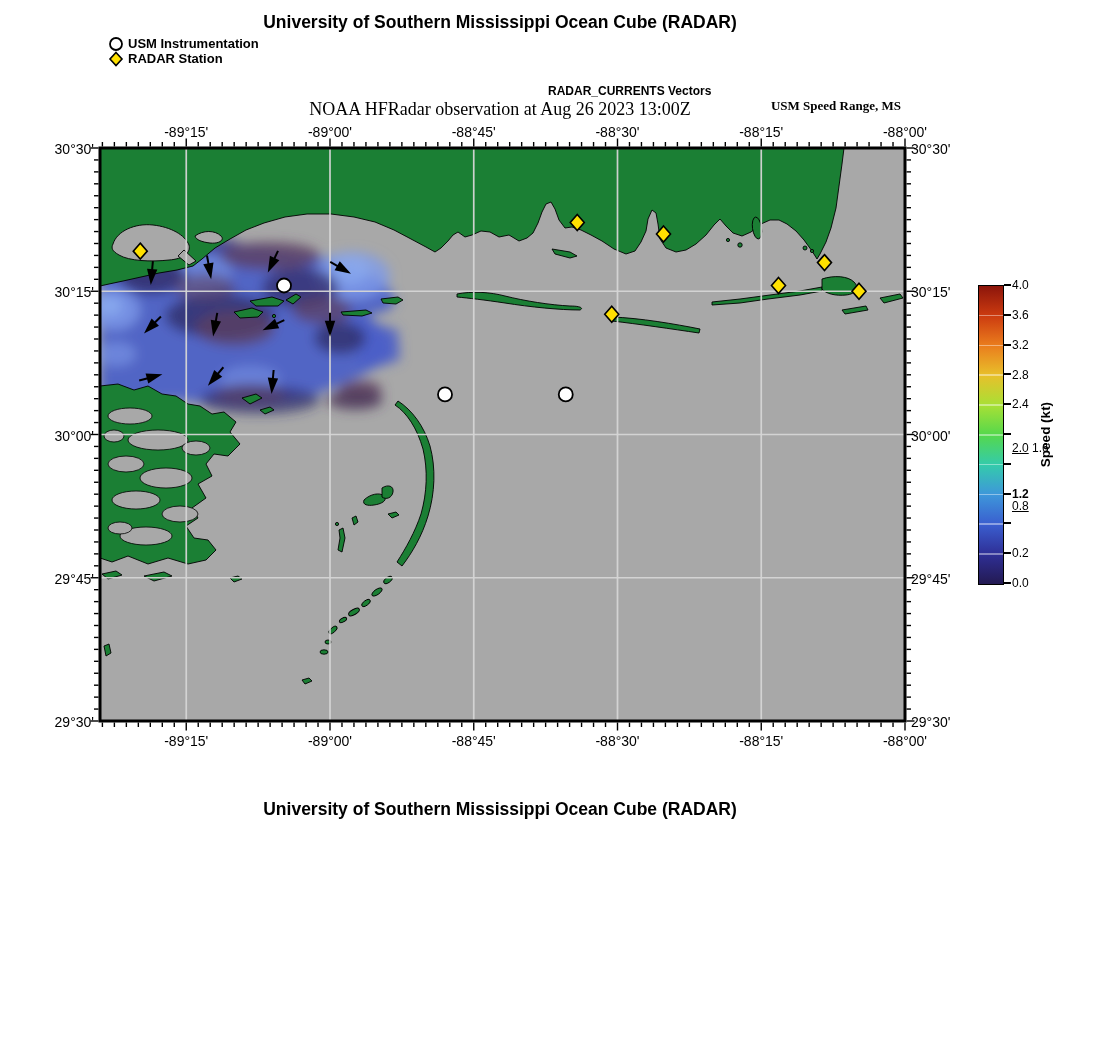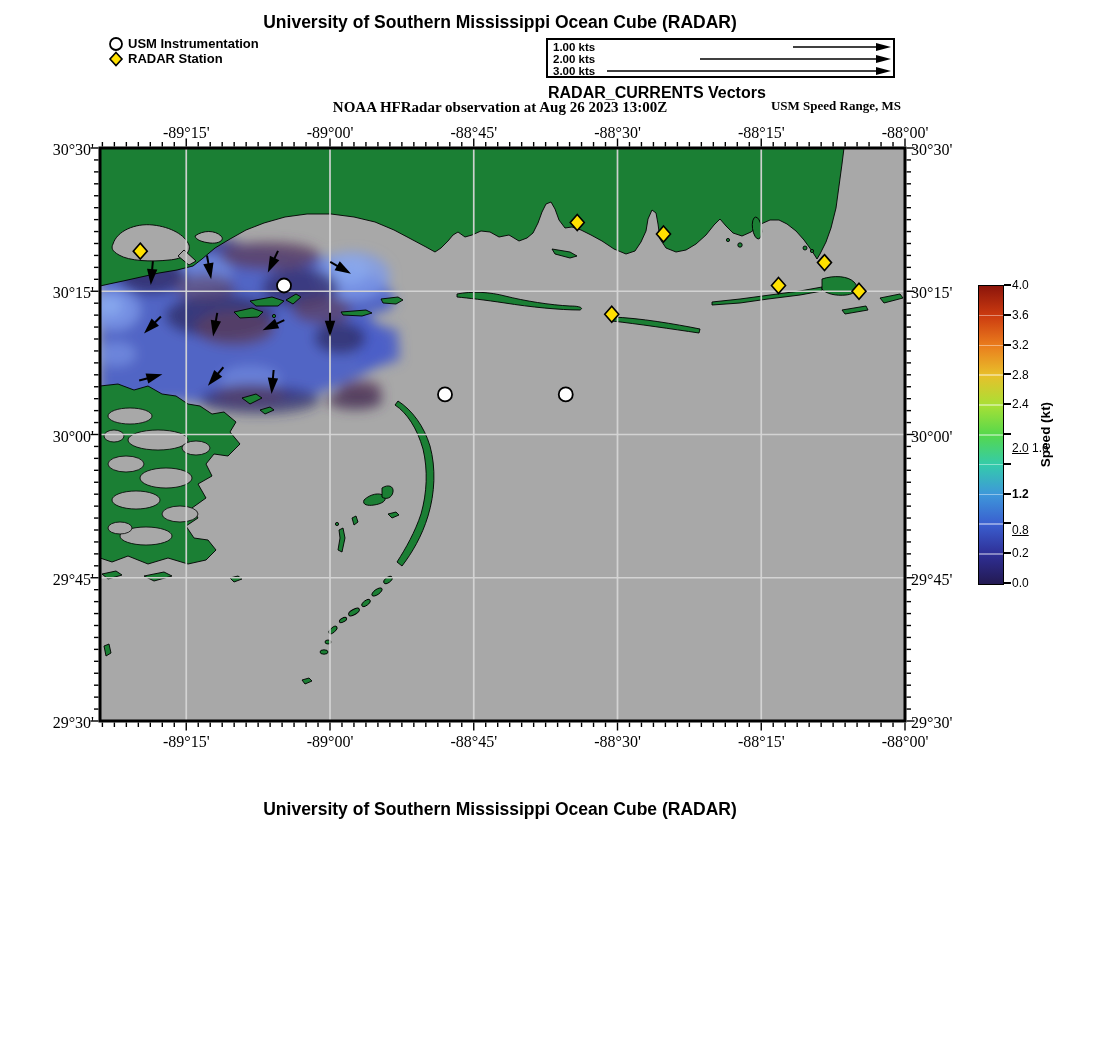--- a/index.html
+++ b/index.html
@@ -9,27 +9,27 @@
         font-weight:bold;font-size:17.5px;}
   .title-top{top:12px;}
   .title-bottom{top:799px;}
   .legend{position:absolute;left:108px;top:36px;}
   .legend-row{display:flex;align-items:center;height:15px;}
   .legend-label{font-weight:bold;font-size:13px;margin-left:4px;white-space:nowrap;}
   .scalebox{position:absolute;left:546px;top:38px;width:349px;height:40px;
         border:2.4px solid #000;background:#fff;box-sizing:border-box;}
   .scalebox-label{position:absolute;left:5px;font-weight:bold;font-size:11.5px;line-height:12px;}
   .scalebox svg{position:absolute;left:0;top:0;}
-  .scale-caption{position:absolute;left:548px;top:84px;font-weight:bold;font-size:16px;}
+  .scale-caption{position:absolute;left:548px;top:84px;font-weight:bold;font-size:12px;}
   .subtitle{position:absolute;left:230px;top:99px;width:540px;text-align:center;
-        font-family:"Liberation Serif",serif;font-weight:bold;font-size:15px;}
+        font-family:"Liberation Serif",serif;font-weight:normal;font-size:18px;}
   .region-label{position:absolute;left:736px;top:98px;width:200px;text-align:center;
         font-family:"Liberation Serif",serif;font-weight:bold;font-size:13px;}
   .map-svg{position:absolute;left:86px;top:134px;width:833px;height:601px;}
-  .axis-label{position:absolute;font-size:16px;color:#000;white-space:nowrap;font-family:Liberation Serif, serif;}
+  .axis-label{position:absolute;font-size:14px;color:#000;white-space:nowrap;}
   .axis-label.xc{width:70px;text-align:center;}
   .axis-label.yl{width:56px;text-align:right;}
   .cbar{position:absolute;left:978px;top:285px;width:24px;height:298px;
         border:1.8px solid #000;box-sizing:content-box;}
   .cbar-inline{position:absolute;left:0;width:100%;height:1.6px;background:rgba(255,255,255,.42);}
   .cbar-tick{position:absolute;left:1004px;width:7px;height:2px;background:#000;}
   .cbar-label{position:absolute;left:1012px;font-size:12px;}
   .cbar-title{position:absolute;left:985px;top:427px;width:120px;text-align:center;
         font-weight:bold;font-size:13.5px;transform:rotate(-90deg);}
 </style>
@@ -48,33 +48,20 @@
       <span class="legend-label">USM Instrumentation</span>
     </div>
     <div class="legend-row">
       <svg width="16" height="16">
         <polygon points="8,1.5 14,8 8,14.5 2,8" fill="#ffe100" stroke="#000" stroke-width="1.6"></polygon>
       </svg>
       <span class="legend-label">RADAR Station</span>
     </div>
   </div>
 
-  <div class="scalebox">
-    <svg width="345" height="36" viewBox="0 0 345 36">
-      <line x1="245" y1="7" x2="330" y2="7" stroke="#000" stroke-width="1.5"></line>
-      <polygon points="328,3 343,7 328,11" fill="#000"></polygon>
-      <line x1="152" y1="19" x2="330" y2="19" stroke="#000" stroke-width="1.5"></line>
-      <polygon points="328,15 343,19 328,23" fill="#000"></polygon>
-      <line x1="59" y1="31" x2="330" y2="31" stroke="#000" stroke-width="1.5"></line>
-      <polygon points="328,27 343,31 328,35" fill="#000"></polygon>
-    </svg>
-    <div class="scalebox-label" style="top:1px">1.00 kts</div>
-    <div class="scalebox-label" style="top:13px">2.00 kts</div>
-    <div class="scalebox-label" style="top:25px">3.00 kts</div>
-  </div>
   <div class="scale-caption">RADAR_CURRENTS Vectors</div>
 
   <div class="subtitle">NOAA HFRadar observation at Aug 26 2023 13:00Z</div>
   <div class="region-label">USM Speed Range, MS</div>
 
   <svg id="mapsvg" class="map-svg" viewBox="-14 -14 833 601">
     <defs>
       <clipPath id="mapclip">
           <rect x="0" y="0" width="805" height="573"></rect>
         </clipPath>
@@ -556,21 +543,21 @@
       <div class="cbar-label" style="top: 368px;">2.8</div>
       <div class="cbar-tick" style="top: 403.2px;"></div>
       <div class="cbar-label" style="top: 397.2px;">2.4</div>
       <div class="cbar-tick" style="top: 433px;"></div>
       <div class="cbar-label" style="top: 441px; text-decoration: underline;">2.0</div>
       <div class="cbar-tick" style="top: 462.8px;"></div>
       <div class="cbar-label" style="top: 441px; margin-left: 20px;">1.6</div>
       <div class="cbar-tick" style="top: 492.6px;"></div>
       <div class="cbar-label" style="top: 486.6px; font-weight: bold;">1.2</div>
       <div class="cbar-tick" style="top: 522.4px;"></div>
-      <div class="cbar-label" style="top: 523px; text-decoration: underline;">0.8</div>
+      <div class="cbar-label" style="top: 499px; text-decoration: underline;">0.8</div>
       <div class="cbar-tick" style="top: 552.2px;"></div>
       <div class="cbar-label" style="top: 546.2px;">0.2</div>
       <div class="cbar-tick" style="top: 582px;"></div>
       <div class="cbar-label" style="top: 576px;">0.0</div>
     </div>
   <div class="cbar-title">Speed (kt)</div>
 
   <div class="title-bottom">University of Southern Mississippi Ocean Cube (RADAR)</div>
 
 </div>

